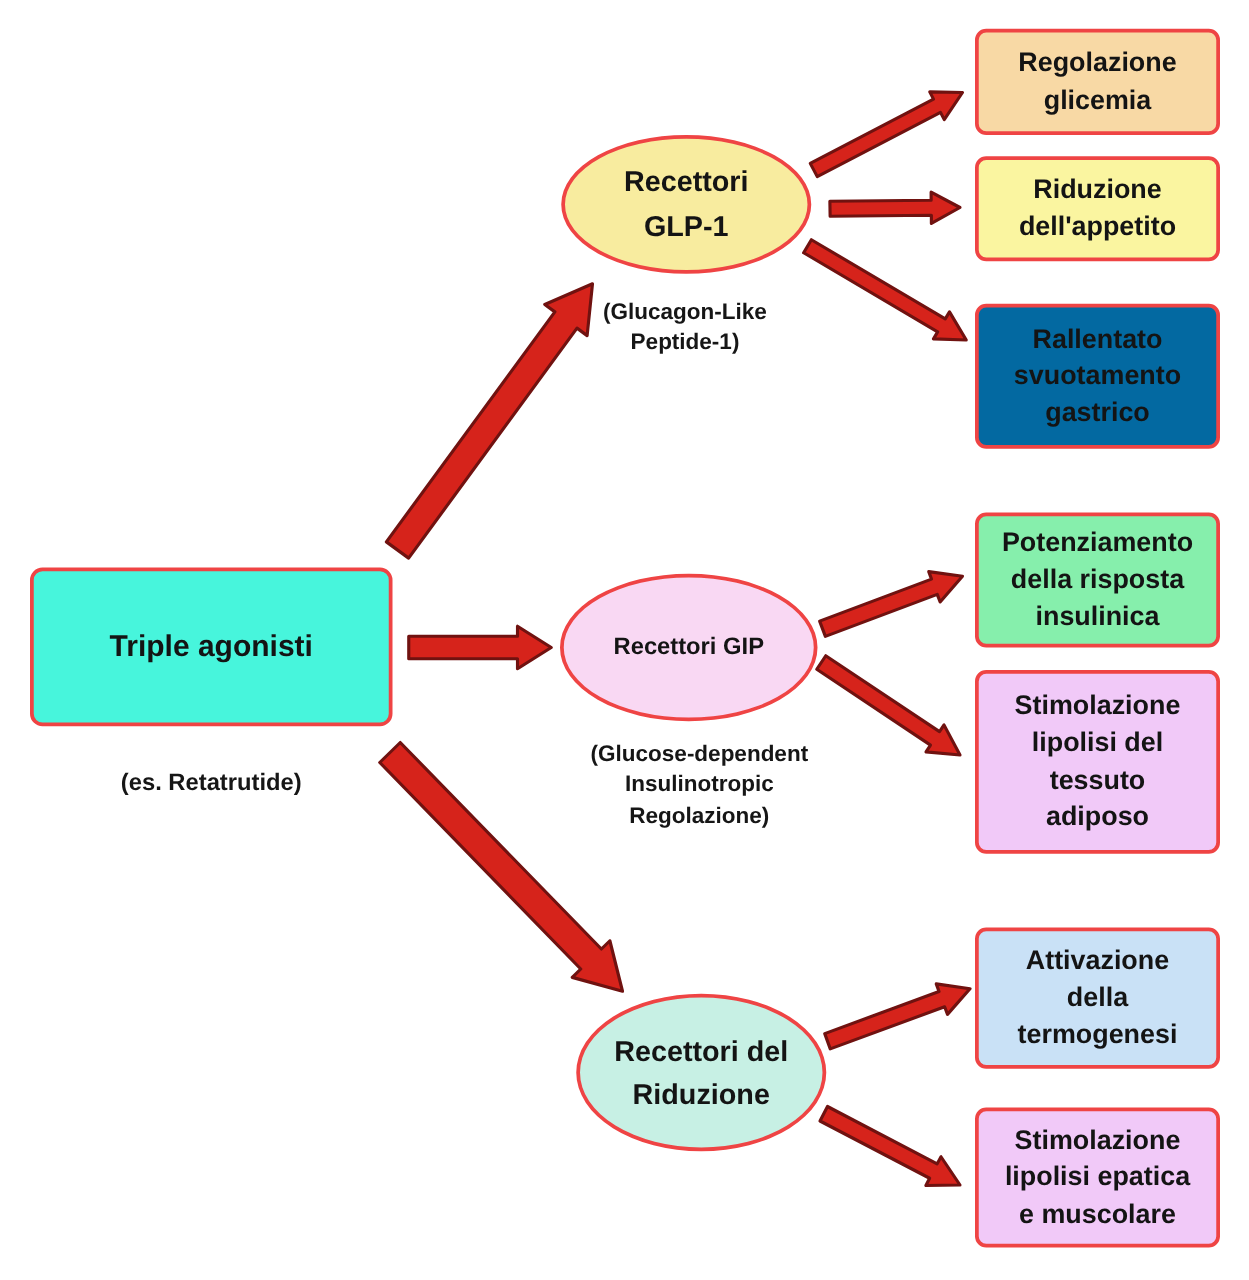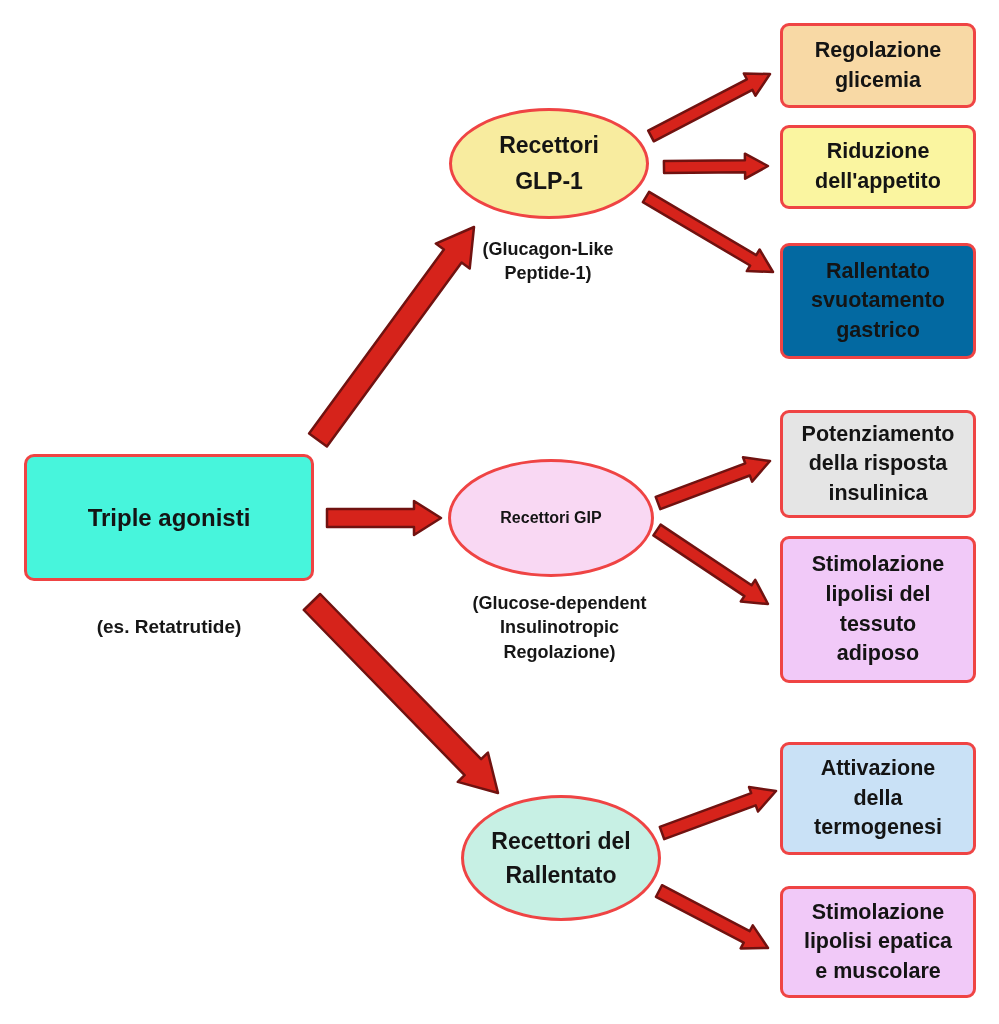--- a/index.html
+++ b/index.html
@@ -17,21 +17,21 @@
   .rect{border-radius:10px;}
   .ellipse{border-radius:50%;}
   .caption{
     position:absolute;text-align:center;font-weight:bold;white-space:pre-line;
     font-size:18px;line-height:1.35;color:#161616;
   }
   #root-box{left:24px;top:454px;width:290px;height:127px;font-size:24px;}
   #root-caption{left:14px;top:614px;width:310px;font-size:19px;}
   #glp1{left:449px;top:108px;width:200px;height:111px;font-size:23px;line-height:1.55;}
   #glp1-caption{left:448px;top:237px;width:200px;}
-  #gip{left:448px;top:459px;width:206px;height:118px;font-size:16px;}
+  #gip{left:448px;top:459px;width:206px;height:118px;font-size:19px;}
   #gip-caption{left:452px;top:591px;width:215px;}
   #glucagone{left:461px;top:795px;width:200px;height:126px;font-size:23px;line-height:1.5;}
   .effect{left:780px;width:196px;border-radius:9px;font-size:21.5px;line-height:1.38;}
   #e-glp1-0{top:23px;height:85px;}
   #e-glp1-1{top:125px;height:84px;}
   #e-glp1-2{top:231px;height:116px;}
   #e-gip-0{top:410px;height:108px;}
   #e-gip-1{top:536px;height:147px;}
   #e-glu-0{top:742px;height:113px;}
   #e-glu-1{top:886px;height:112px;}
@@ -61,30 +61,30 @@
 GLP-1</div>
   <div class="caption" id="glp1-caption">(Glucagon-Like
 Peptide-1)</div>
 
   <div class="node ellipse" id="gip" style="background: rgb(249, 216, 243);">Recettori GIP</div>
   <div class="caption" id="gip-caption">(Glucose-dependent
 Insulinotropic
 Regolazione)</div>
 
   <div class="node ellipse" id="glucagone" style="background: rgb(199, 240, 228);">Recettori del
-Rallentato</div>
+Riduzione</div>
 
   <div class="node effect" id="e-glp1-0" style="background: rgb(248, 217, 165);">Regolazione
 glicemia</div>
   <div class="node effect" id="e-glp1-1" style="background: rgb(250, 245, 160);">Riduzione
 dell'appetito</div>
   <div class="node effect" id="e-glp1-2" style="background: #0369a1; margin-top: 12px;">Rallentato
 svuotamento
 gastrico</div>
-  <div class="node effect" id="e-gip-0" style="background: #e5e5e5;">Potenziamento
+  <div class="node effect" id="e-gip-0" style="background: #86efac;">Potenziamento
 della risposta
 insulinica</div>
   <div class="node effect" id="e-gip-1" style="background: rgb(241, 201, 248);">Stimolazione
 lipolisi del
 tessuto
 adiposo</div>
   <div class="node effect" id="e-glu-0" style="background: rgb(201, 225, 246);">Attivazione
 della
 termogenesi</div>
   <div class="node effect" id="e-glu-1" style="background: rgb(241, 201, 248);">Stimolazione

